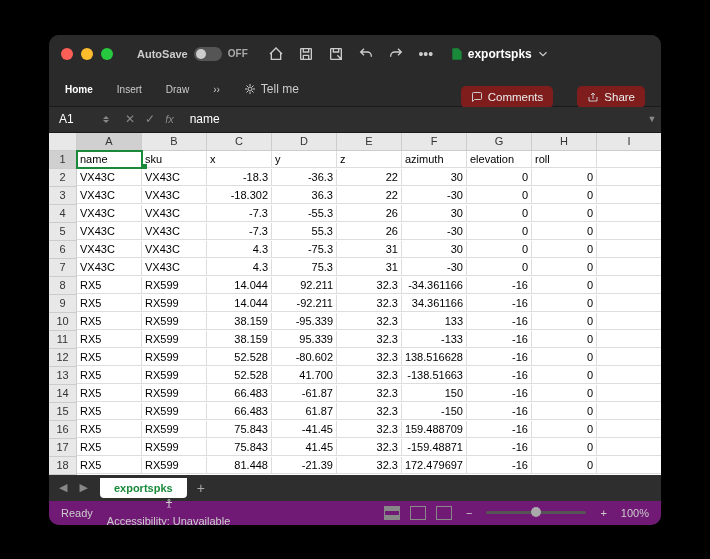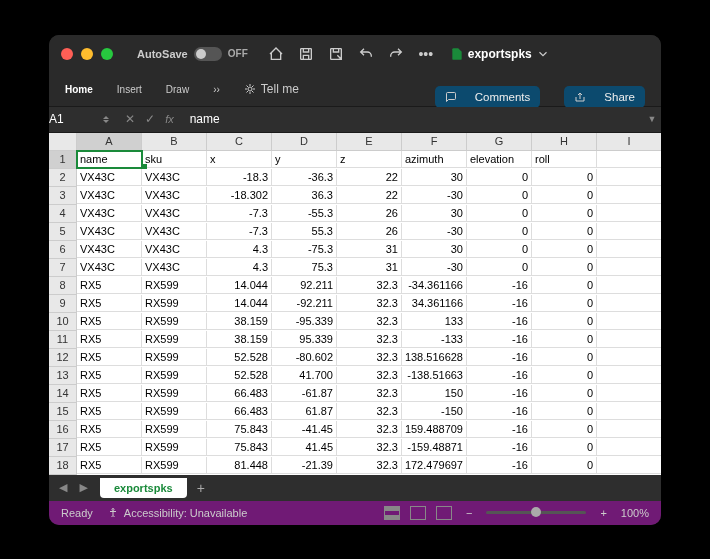--- a/index.html
+++ b/index.html
@@ -21,24 +21,24 @@
 .iconbtn { color: #ccc; font-size: 14px; display: flex; align-items: center; justify-content: center; }
 .filename { color: #fff; font-size: 12px; font-weight: 600; margin-left: 8px; display: flex; align-items: center; gap: 4px; }
 .filename svg { width: 14px; height: 14px; }
 .right-icons { margin-left: auto; display: flex; gap: 14px; }
 
 .ribbon { height: 34px; display: flex; align-items: center; padding: 0 16px; gap: 24px; background: #2a2a2a; border-bottom: 1px solid #1a1a1a; }
 .tab { color: #ccc; font-size: 10px; font-weight: 500; cursor: pointer; }
 .tab.active { color: #fff; font-weight: 700; }
 .tellme { color: #ccc; font-size: 12px; display: flex; align-items: center; gap: 5px; }
 .ribbon-spacer { flex: 1; }
-.ribbon-btn { background: #0c4a6e; color: #eee; font-size: 11.5px; padding: 5px 10px; border-radius: 5px; display: flex; align-items: center; gap: 18px; cursor: pointer; margin-top: 15px; }
+.ribbon-btn { background: #7f1d1d; color: #eee; font-size: 11.5px; padding: 5px 10px; border-radius: 5px; display: flex; align-items: center; gap: 5px; cursor: pointer; margin-top: 15px; }
 
 .formulabar { height: 26px; display: flex; align-items: center; background: #2e2e2e; border-bottom: 1px solid #1a1a1a; }
-.namebox { width: 66px; color: #fff; font-size: 12px; display: flex; align-items: center; justify-content: space-between; padding-right: 6px; }
+.namebox { width: 66px; color: #fff; font-size: 12px; padding-left: 10px; display: flex; align-items: center; justify-content: space-between; padding-right: 6px; }
 .namebox .drop { display: flex; flex-direction: column; gap: 1px; }
 .namebox .drop span { width: 0; height: 0; border-left: 3px solid transparent; border-right: 3px solid transparent; }
 .namebox .drop .up { border-bottom: 3px solid #888; }
 .namebox .drop .down { border-top: 3px solid #888; }
 .fb-icons { display: flex; gap: 10px; padding: 0 10px; color: #888; font-size: 12px; align-items: center; }
 .fb-fx { font-style: italic; font-size: 11px; }
 .fb-input { flex: 1; color: #fff; font-size: 12px; padding-left: 6px; }
 .fb-caret { width: 18px; text-align: center; color: #888; font-size: 9px; }
 
 .grid-wrap { flex: 1; background: #fff; overflow: hidden; display: flex; flex-direction: column; position: relative; }
@@ -379,21 +379,21 @@
     <div class="nav-arrows">
       <span>◀</span>
       <span>▶</span>
     </div>
     <div class="sheet-tab">exportspks</div>
     <div class="add-sheet">+</div>
   </div>
 
   <div class="statusbar">
     <span>Ready</span>
-    <span style="display:flex;align-items:center;gap:5px;">
+    <span style="display:flex;align-items:center;gap:5px;flex-direction:column;">
       <svg width="12" height="12" viewBox="0 0 24 24" fill="none" stroke="#ccc" stroke-width="2">
           <circle cx="12" cy="5" r="2"></circle>
           <path d="M6 9h12M12 9v8M9 20l3-3 3 3"></path>
         </svg>
       <span>Accessibility: Unavailable</span>
     </span>
     <div class="sb-views">
       <span style="background:linear-gradient(#888 33%,transparent 33%,transparent 66%,#888 66%);"></span>
       <span></span>
       <span></span>

